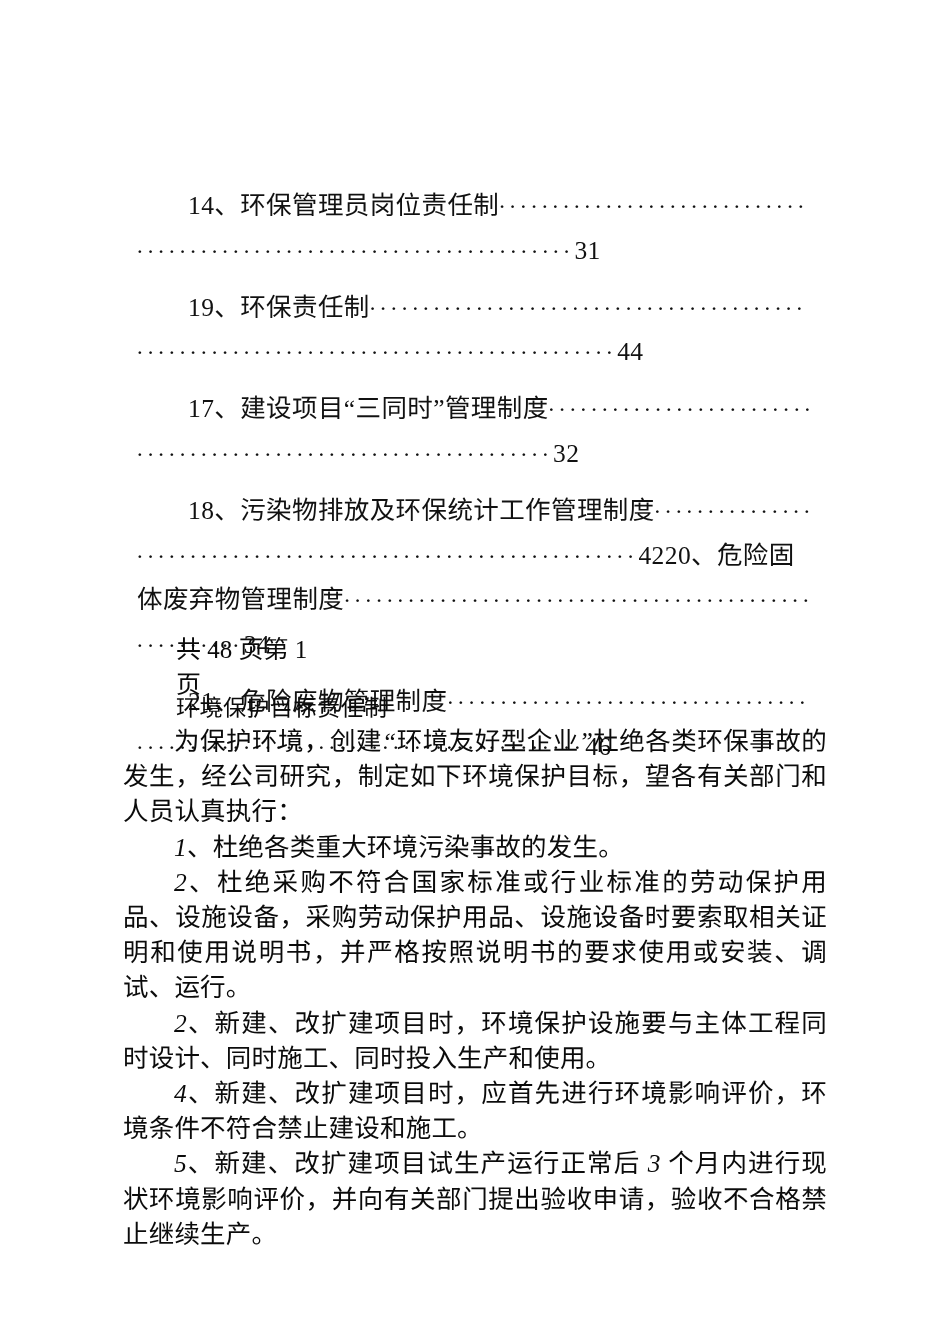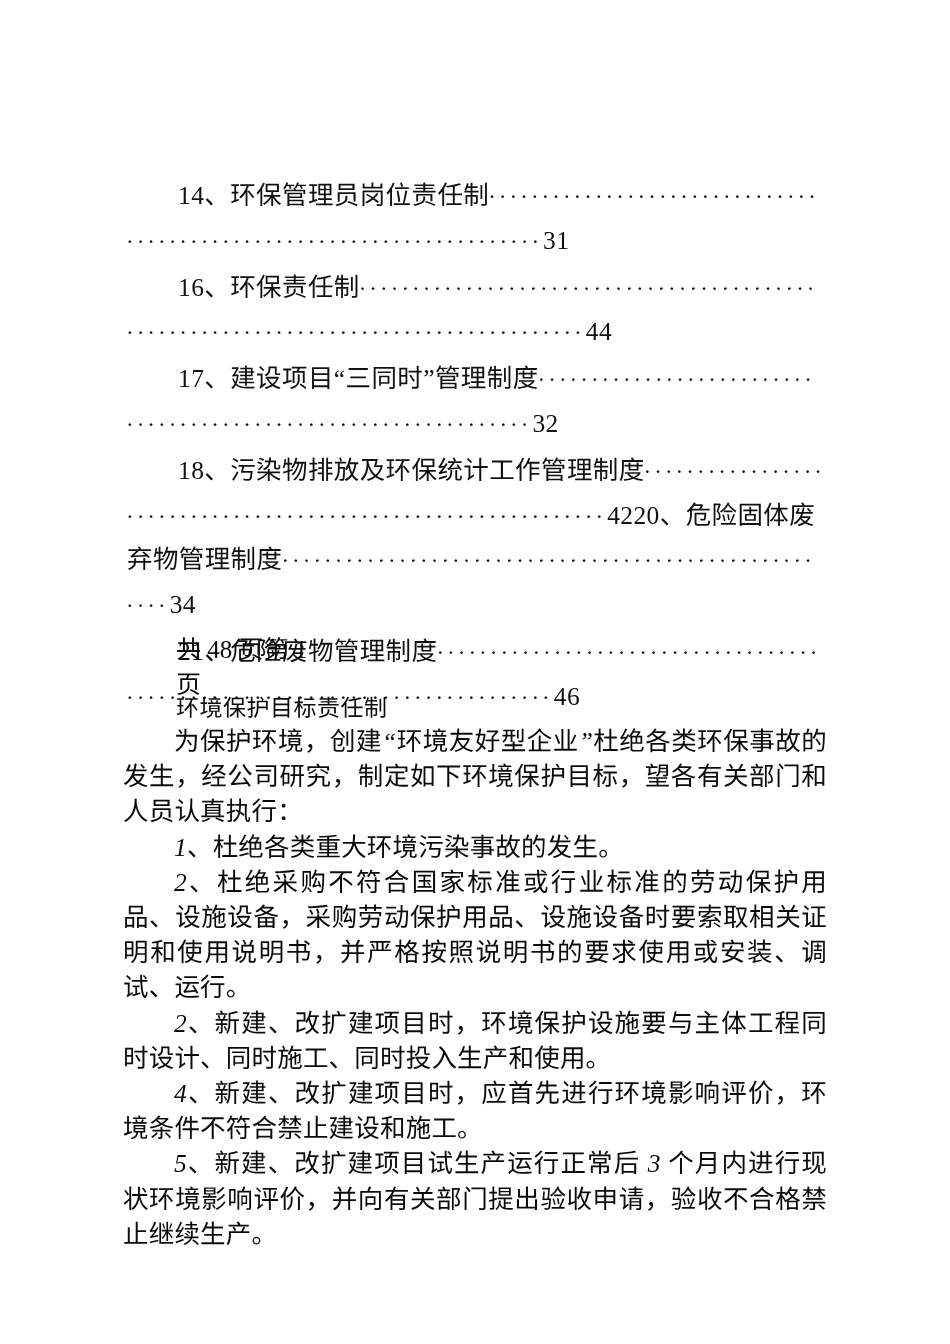--- a/index.html
+++ b/index.html
@@ -36,21 +36,21 @@
   }
 
   .toc-entry {
     font-size: 25.5px;
     line-height: 44px;
     color: #111111;
     text-indent: 51px;
     text-align: left;
     word-break: break-all;
     letter-spacing: 0.4px;
-    margin: 2px;
+    margin: 12px;
   }
 
   .toc-entry .lead {
     letter-spacing: 5.0px;
     font-weight: 700;
     font-size: 17px;
     vertical-align: 0.13em;
   }
 
   .toc-entry .num,
@@ -108,21 +108,21 @@
 </head>
 <body>
 
 <div class="page">
 
   <div class="toc">
 
     <p class="toc-entry"><span>14、环保管理员岗位责任制</span><span class="lead">······································································</span><span class="pg">31</span></p>
 
 
-    <p class="toc-entry"><span>16、环保责任制</span><span class="lead">······················································································</span><span class="pg">44</span></p>
+    <p class="toc-entry"><span>19、环保责任制</span><span class="lead">······················································································</span><span class="pg">44</span></p>
 
     <p class="toc-entry"><span>17、建设项目“三同时”管理制度</span><span class="lead">································································</span><span class="pg">32</span></p>
 
 
     <p class="toc-entry"><span>18、污染物排放及环保统计工作管理制度</span><span class="lead">······························································</span><span class="pg">4220、危险固体废弃物管理制度</span><span class="lead">······················································</span><span class="pg">34</span></p>
 
     <p class="toc-entry"><span>21、危险废物管理制度</span><span class="lead">············································································</span><span class="pg">46</span></p>
 
   </div>
 

